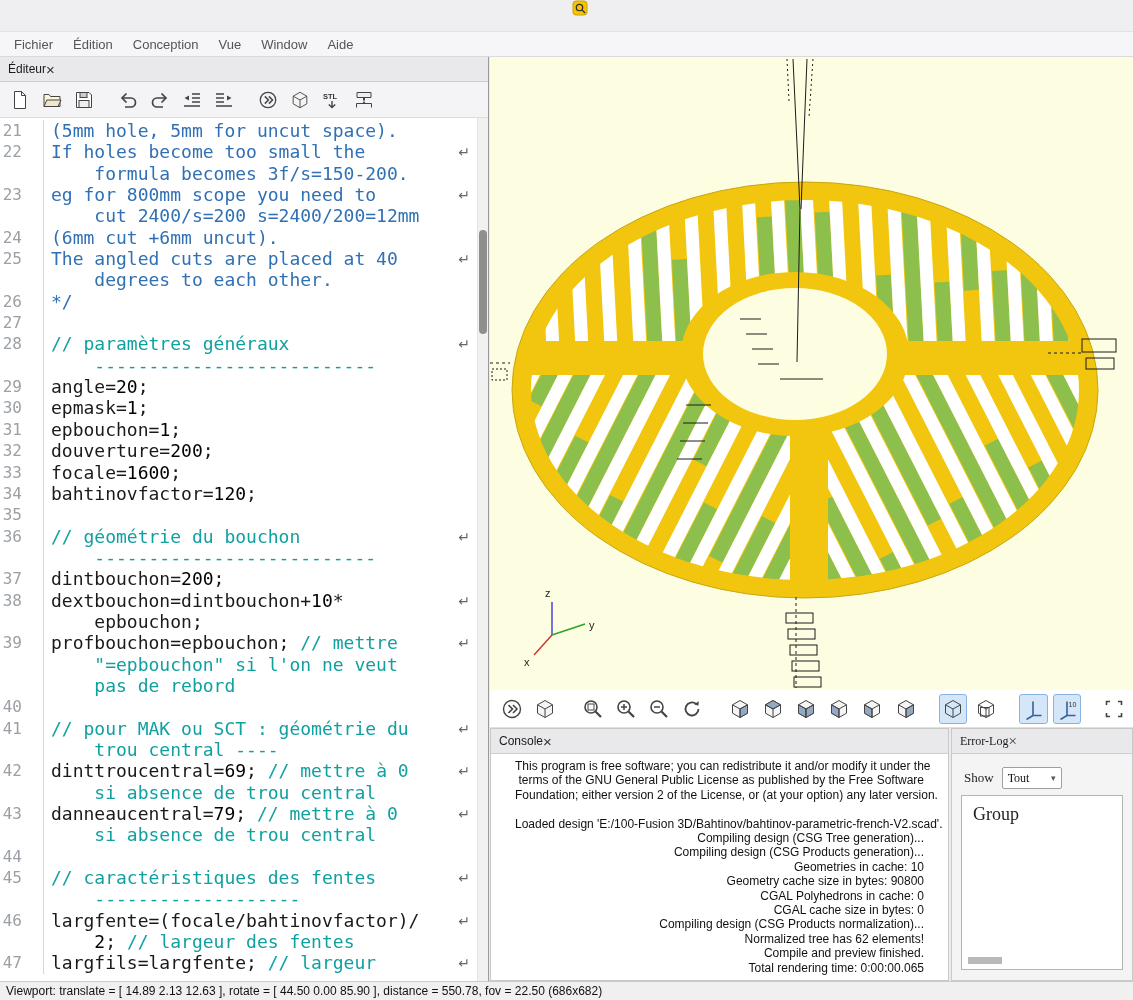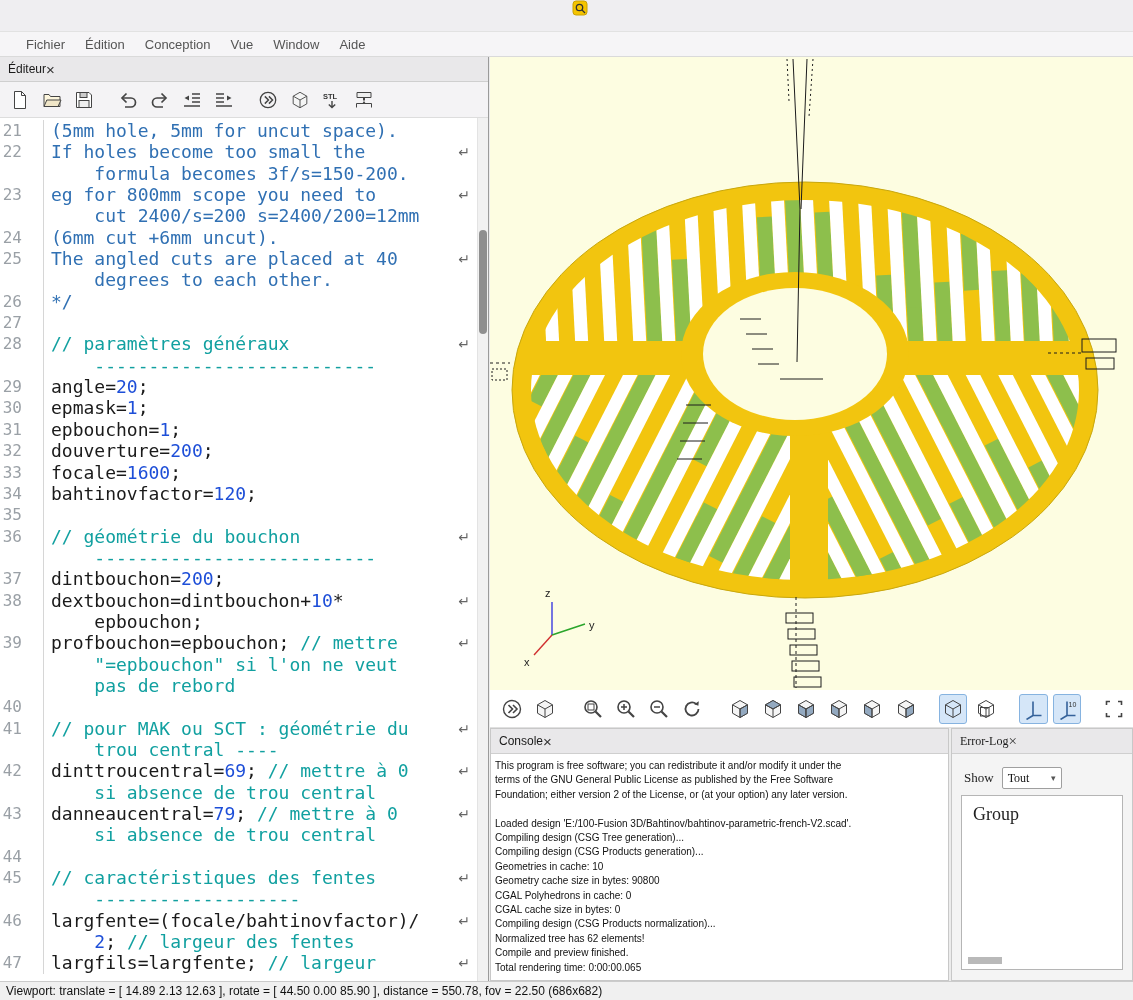--- a/index.html
+++ b/index.html
@@ -7,21 +7,21 @@
   body { position:relative; font-family:"Liberation Sans", sans-serif; background:#ececec; overflow:hidden; }
   button { cursor:default; outline:none; }
 
   
   #titlebar { position:absolute; left:0; top:0; width:1133px; height:32px; background:#efeef1;
     display:flex; align-items:center; gap:23px; padding-left:26px; border-bottom:1px solid #e2e2e2;flex-direction:column; }
   #titlebar .t { font-size:13px; color:#222; }
 
   
   #menubar { position:absolute; left:0; top:32px; width:1133px; height:25px; background:#f6f5f7;
-    display:flex; align-items:center; padding-left:16px; border-bottom:1px solid #dadada; }
+    display:flex; align-items:center; padding-left:4px; border-bottom:1px solid #dadada; }
   .mi { font-size:13px; color:#555; padding:0 10px; line-height:25px; }
 
   
   .phead { height:25px; background:#e9e8ea; border-bottom:1px solid #cfcfcf; display:flex;
     align-items:center; justify-content:flex-start; padding:0 8px; font-size:12px; color:#1a1a1a; }
   .phead .x { color:#333; font-size:15px; line-height:15px; }
 
   
   #editor-panel { position:absolute; left:0; top:57px; width:489px; height:924px; background:#fff;
     border-right:1px solid #9a9a9a; }
@@ -29,43 +29,43 @@
     align-items:center; padding-left:6px; }
   .tb { width:28px; height:28px; border:1px solid transparent; background:transparent; display:flex;
     align-items:center; justify-content:center; padding:0; margin-right:4px; }
   .tb svg { width:20px; height:20px; }
   .tb.gap { margin-left:12px; }
   #code-area { position:absolute; left:0; top:61px; right:0; bottom:0; background:#fff; overflow:hidden;
     font-family:"DejaVu Sans Mono","Liberation Mono",monospace; font-size:18px; padding-top:2px; }
   .crow { display:flex; height:21.35px; line-height:21.35px; position:relative; white-space:pre; }
   .gut { flex:0 0 44px; text-align:right; padding-right:21px; color:#9aa0a6; border-right:1px solid #d6d6d6; font-size:16px; }
   .ctx { padding-left:7px; }
-  .tok-c { color:#1a1a1a; } .tok-bc { color:#3070b3; } .tok-lc { color:#11a0a0; } .tok-n { color:#1d4ed8; }
+  .tok-c { color:#1a1a1a; } .tok-bc { color:#3070b3; } .tok-lc { color:#11a0a0; } .tok-n { color:#000000; }
   .wrapmark { position:absolute; right:18px; top:1px; color:#666; font-family:"DejaVu Sans",sans-serif; font-size:14px; line-height:20px; }
   #editor-scrollbar { position:absolute; right:0; top:61px; width:11px; bottom:0; background:#f1f1f1; border-left:1px solid #e3e3e3; }
   #editor-scrollbar .thumb { position:absolute; left:1px; width:8px; top:112px; height:104px; background:#8f8f8f; border-radius:4px; }
 
   
   #viewport { position:absolute; left:490px; top:57px; width:643px; height:633px; }
   #viewport svg { display:block; }
   .axlbl { font-family:"Liberation Sans",sans-serif; font-size:11px; fill:#222; }
 
   
   #vp-toolbar { position:absolute; left:490px; top:690px; width:643px; height:38px; background:#fff;
     display:flex; align-items:center; padding-left:8px; border-bottom:1px solid #e0e0e0; }
   .vtb { width:30px; height:30px; border:1px solid transparent; background:transparent; display:flex;
     align-items:center; justify-content:center; padding:0; margin-right:5px; }
   .vtb svg { width:22px; height:22px; }
   .vtb.gap { margin-left:14px; }
   .vtb.on { background:#d5e6f8; border:1px solid #86b3e0; border-radius:3px; }
 
   
   #console-panel { position:absolute; left:490px; top:728px; width:459px; height:253px; background:#fff; border:1px solid #c8c8c8; }
-  #console-body { position:absolute; top:25px; left:0; right:0; bottom:0; overflow:hidden; padding:5px 4px;
-    font-size:10px; line-height:14.4px; color:#111; }
+  #console-body { position:absolute; top:25px; left:0; right:0; bottom:0; overflow:hidden; padding:5px 24px;
+    font-size:12px; line-height:14.4px; color:#111;text-align:right; }
   .cline { min-height:14.4px; white-space:nowrap; }
 
   
   #errorlog-panel { position:absolute; left:951px; top:728px; width:182px; height:253px; background:#f4f4f4; border:1px solid #c8c8c8;font-family:Liberation Serif, serif; }
   .show-row { display:flex; align-items:center; gap:8px; padding:13px 0 0 12px; font-size:13px; color:#222; }
   .select { width:60px; height:22px; border:1px solid #9f9f9f; background:#fff; font-size:12px; color:#111;
     display:flex; align-items:center; justify-content:space-between; padding:0 5px; border-radius:2px; }
   .select .car { font-size:9px; color:#555; }
   .groupbox { position:absolute; left:9px; right:9px; top:66px; bottom:10px; background:#fff; border:1px solid #b5b5b5; }
   .groupbox .glabel { font-size:18px; color:#222; padding:8px 0 0 11px; }

